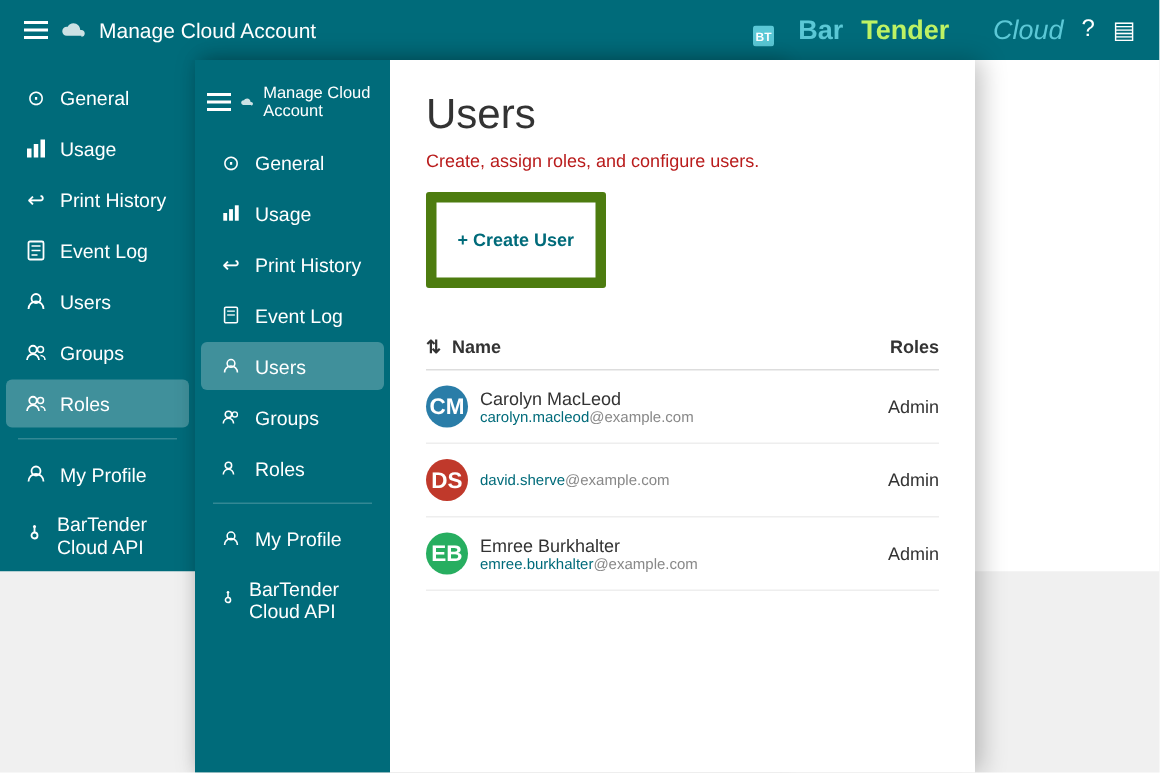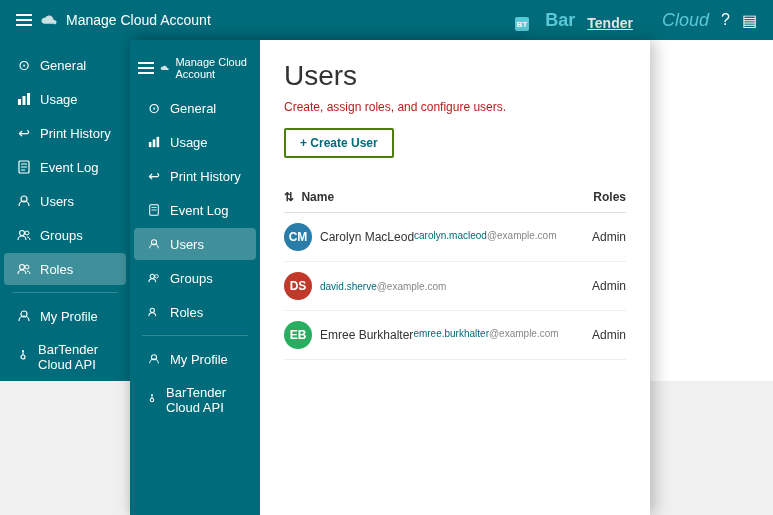--- a/index.html
+++ b/index.html
@@ -267,28 +267,29 @@
     }
 
     .user-avatar {
       width: 28px;
       height: 28px;
       border-radius: 50%;
       display: flex;
       align-items: center;
       justify-content: center;
       color: white;
-      font-size: 12px;
+      font-size: 15px;
       font-weight: 600;
       flex-shrink: 0;
       margin-right: 8px;
     }
 
     .user-info {
       display: flex;
+      flex-direction: column;
     }
 
     .user-name {
       font-size: 12px;
       font-weight: 500;
       color: #333;
     }
 
     .user-email {
       font-size: 10px;
@@ -311,38 +312,38 @@
       top: 0;
       right: 0;
       bottom: 0;
     }
 
     .create-user-btn {
       display: inline-flex;
       align-items: center;
       gap: 4px;
       background: white;
-      border: 2px solid #4d7c0f;
+      border: 7px solid #4d7c0f;
       color: #006b7a;
-      padding: 6px 14px;
+      padding: 18px 14px;
       font-size: 12px;
       font-weight: 600;
       cursor: pointer;
       border-radius: 2px;
       margin-bottom: 12px;
     }
 
     .logo-brand {
       display: flex;
       align-items: flex-end;
       gap: 12px;
     }
 
     .brand-bar { color: #5bc8d6; font-size: 18px; font-weight: 800; }
-    .brand-tender { color: #e5e5e5; font-size: 14px; font-weight: 800; text-decoration: underline; }
+    .brand-tender { color: #bef264; font-size: 18px; font-weight: 800; }
     .brand-space { color: white; font-size: 18px; }
     .brand-cloud { color: #5bc8d6; font-size: 18px; font-weight: 400; font-style: italic; }
   </style>
 </head>
 <body>
 
 <div class="top-bar">
   <div class="top-bar-left">
     <div class="hamburger-icon">
       <span></span>

